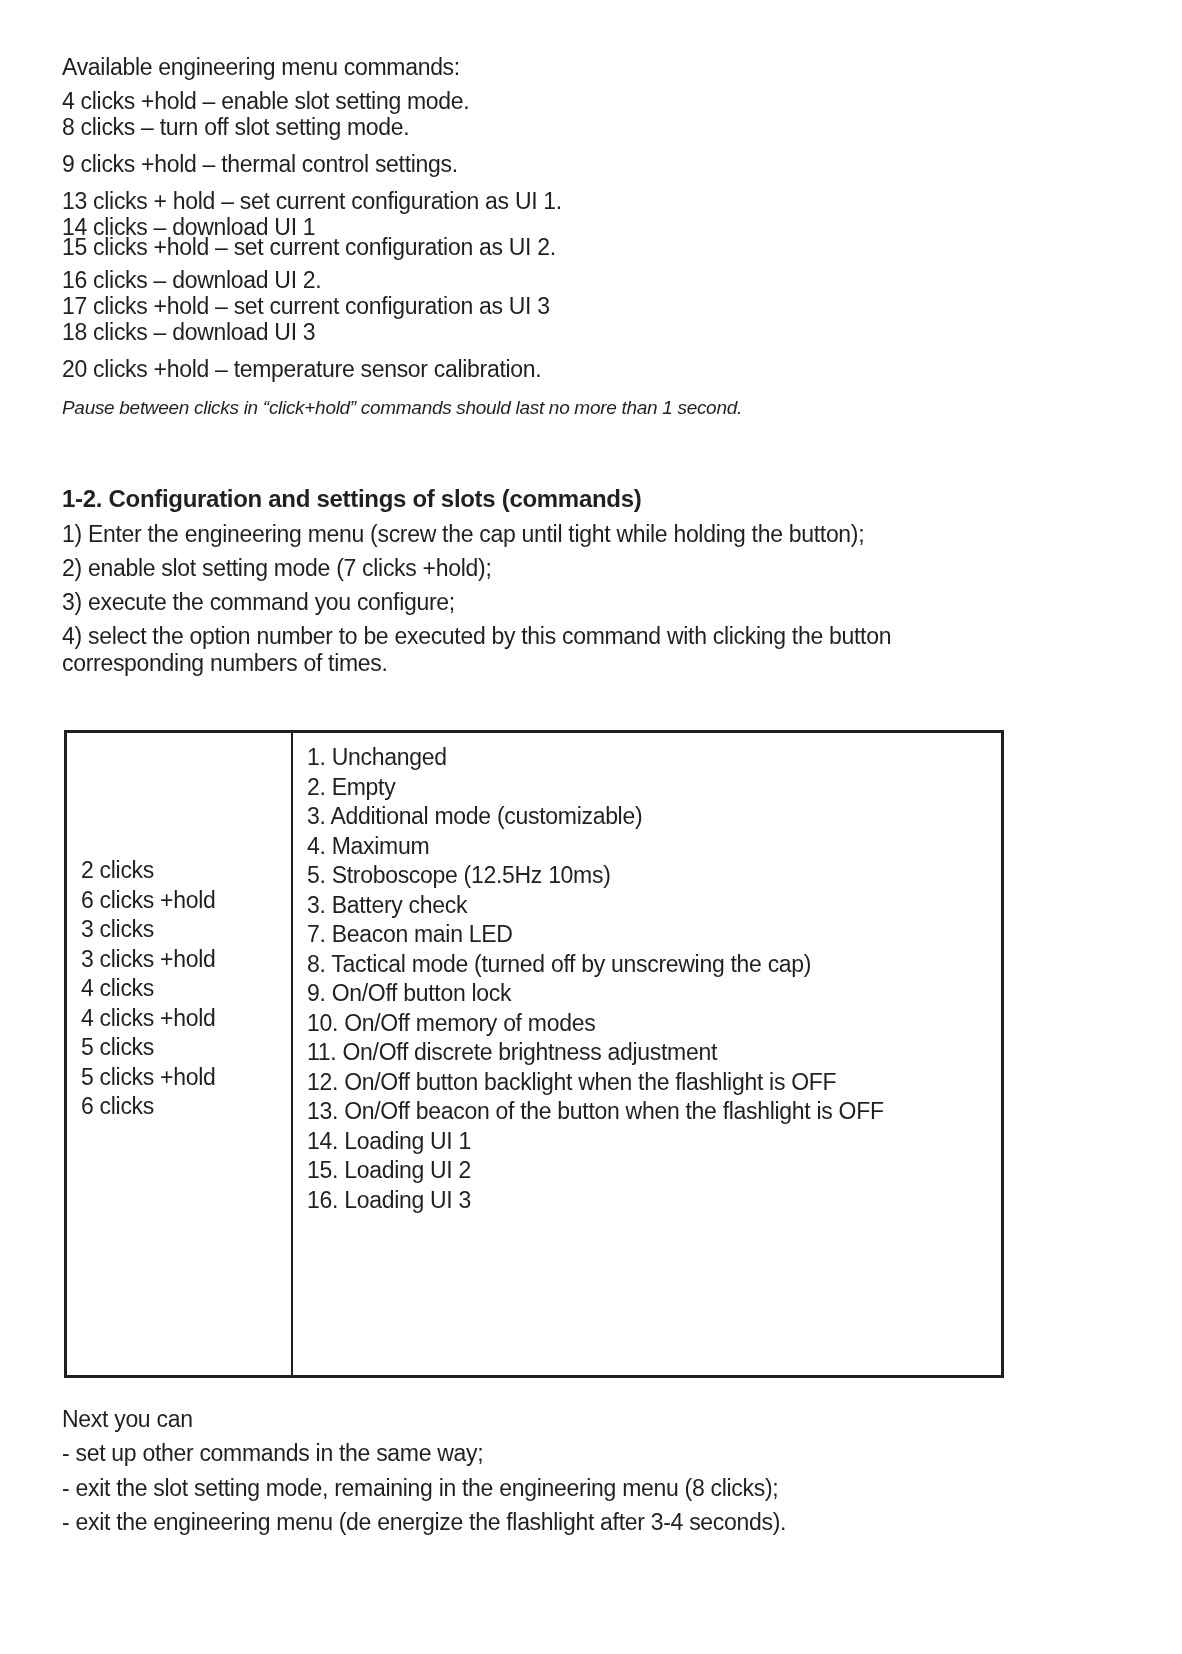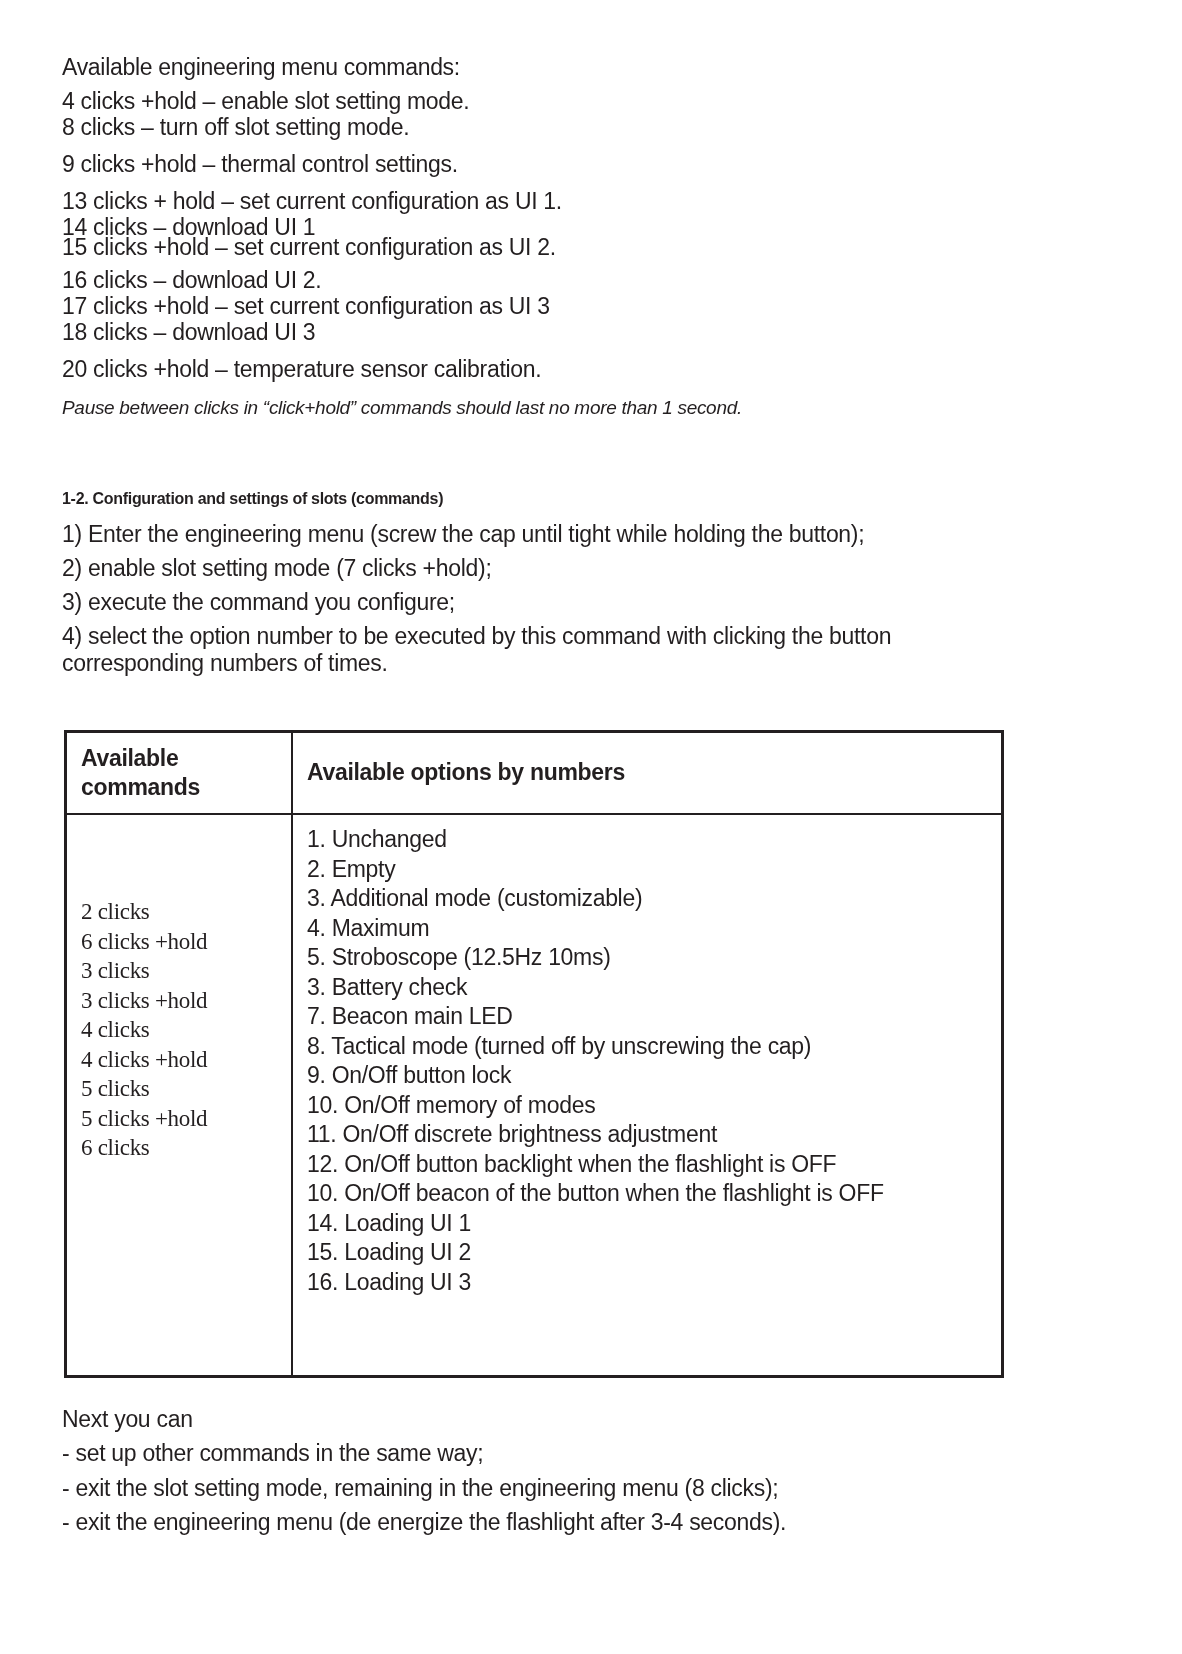--- a/index.html
+++ b/index.html
@@ -1,20 +1,20 @@
 <!DOCTYPE html>
 <html><head>
 <meta charset="utf-8">
 <style>
   html, body { margin:0; padding:0; background:#ffffff; }
   body { width:1182px; height:1654px; position:relative; color:#231f20;
          font-family:"Liberation Sans", sans-serif; overflow:hidden; }
   .t { position:absolute; left:62px; font-size:23px; line-height:26px; white-space:nowrap; letter-spacing:-0.3px; }
   .note { font-style:italic; font-size:19px;text-align:center; }
-  .heading { font-weight:bold; font-size:16px; }
+  .heading { font-weight:bold; font-size:24px; }
   table.cmd { position:absolute; left:64px; top:730px; width:940px; height:648px;
               border-collapse:collapse; border:3px solid #231f20; }
   table.cmd td { border:2px solid #231f20; vertical-align:middle; padding:0 14px;
                  font-size:23px; line-height:29.5px; letter-spacing:-0.3px; }
   table.cmd .col1 { width:196px; }
   .hdr { font-weight:bold; font-size:21px; line-height:29px; height:80px; }
   .opts { padding-top:10px !important; vertical-align:top !important;margin-top:48px; }
   .opts div, .cmds div { white-space:nowrap; }
 </style>
 </head>
@@ -36,26 +36,22 @@
 
   <div class="t heading" style="top:486px">1-2. Configuration and settings of slots (commands)</div>
   <div class="t" style="top:521px">1) Enter the engineering menu (screw the cap until tight while holding the button);</div>
   <div class="t" style="top:555px">2) enable slot setting mode (7 clicks +hold);</div>
   <div class="t" style="top:589px">3) execute the command you configure;</div>
   <div class="t" style="top:623px">4) select the option number to be executed by this command with clicking the button</div>
   <div class="t" style="top:650px">corresponding numbers of times.</div>
 
   <table class="cmd">
     <tbody>
-        <tr>
-      <td class="col1 hdr">Available commands</td>
-      <td class="hdr">Available options by numbers</td>
-    </tr>
     <tr>
-      <td class="col1 cmds" style="padding-bottom:130px;font-family:Liberation Serif, serif;">
+      <td class="col1 cmds" style="padding-bottom:130px;">
         <div>2 clicks</div>
         <div>6 clicks +hold</div>
         <div>3 clicks</div>
         <div>3 clicks +hold</div>
         <div>4 clicks</div>
         <div>4 clicks +hold</div>
         <div>5 clicks</div>
         <div>5 clicks +hold</div>
         <div>6 clicks</div>
       </td>
@@ -65,21 +61,21 @@
         <div>3. Additional mode (customizable)</div>
         <div>4. Maximum</div>
         <div>5. Stroboscope (12.5Hz 10ms)</div>
         <div>3. Battery check</div>
         <div>7. Beacon main LED</div>
         <div>8. Tactical mode (turned off by unscrewing the cap)</div>
         <div>9. On/Off button lock</div>
         <div>10. On/Off memory of modes</div>
         <div>11. On/Off discrete brightness adjustment</div>
         <div>12. On/Off button backlight when the flashlight is OFF</div>
-        <div>10. On/Off beacon of the button when the flashlight is OFF</div>
+        <div>13. On/Off beacon of the button when the flashlight is OFF</div>
         <div>14. Loading UI 1</div>
         <div>15. Loading UI 2</div>
         <div>16. Loading UI 3</div>
       </td>
     </tr>
   </tbody>
     </table>
 
   <div class="t" style="top:1406px">Next you can</div>
   <div class="t" style="top:1440px">- set up other commands in the same way;</div>

